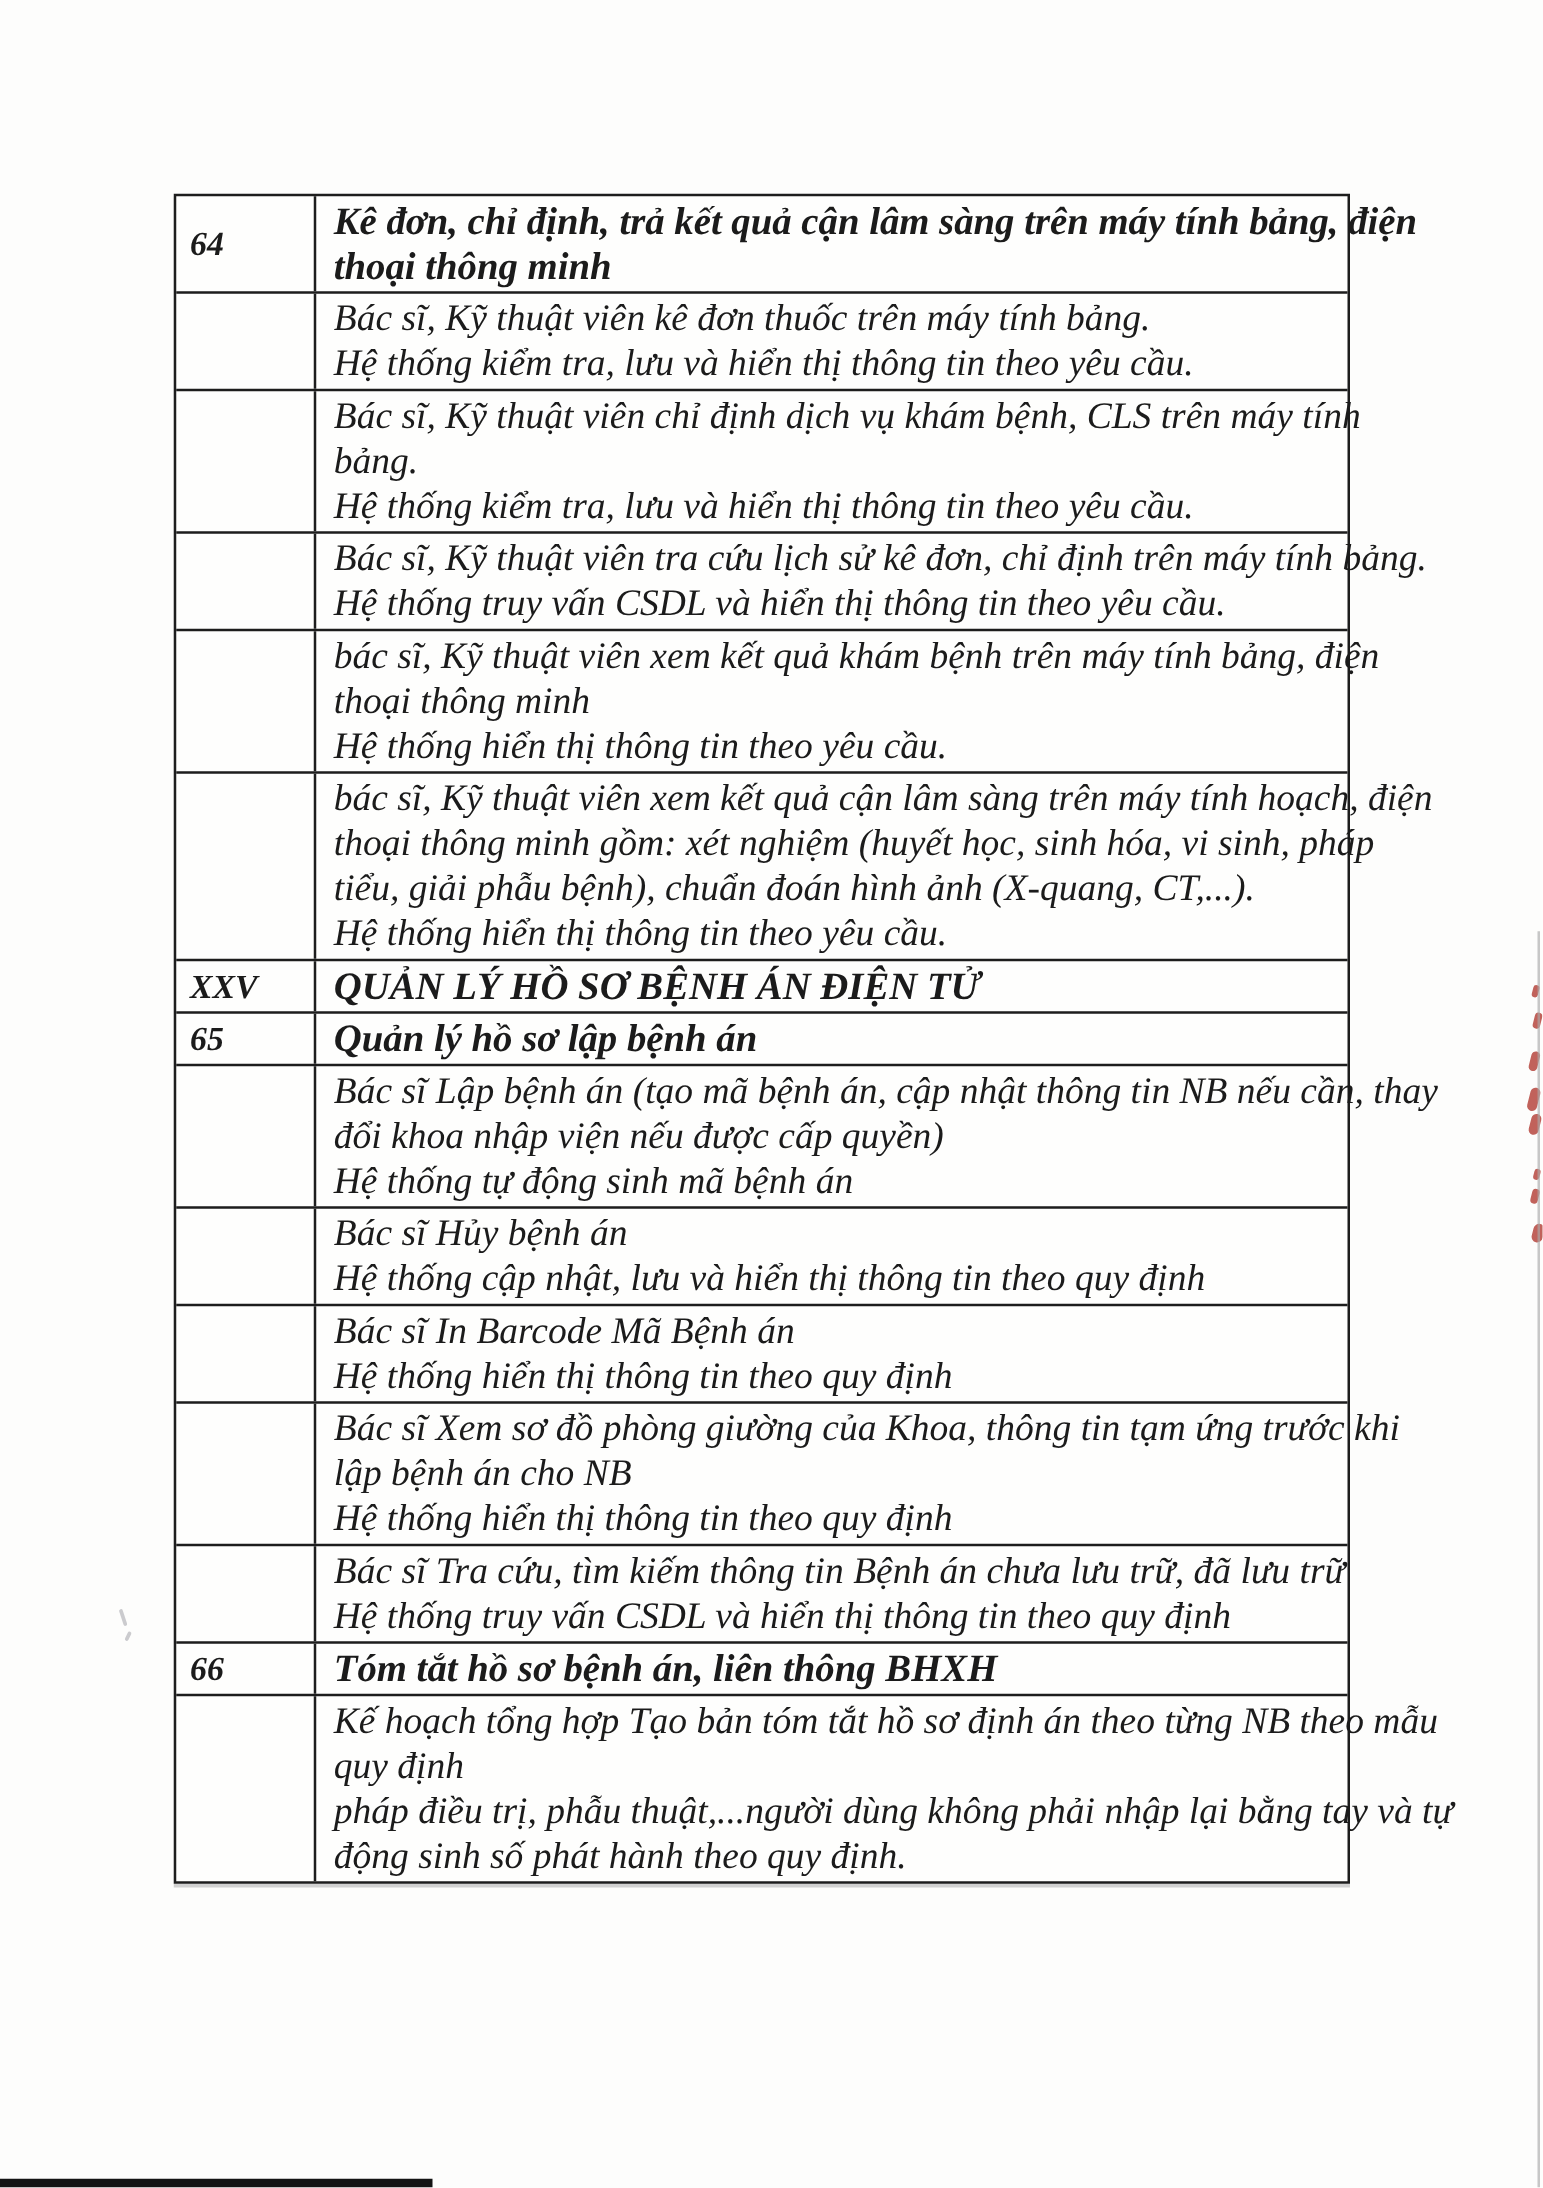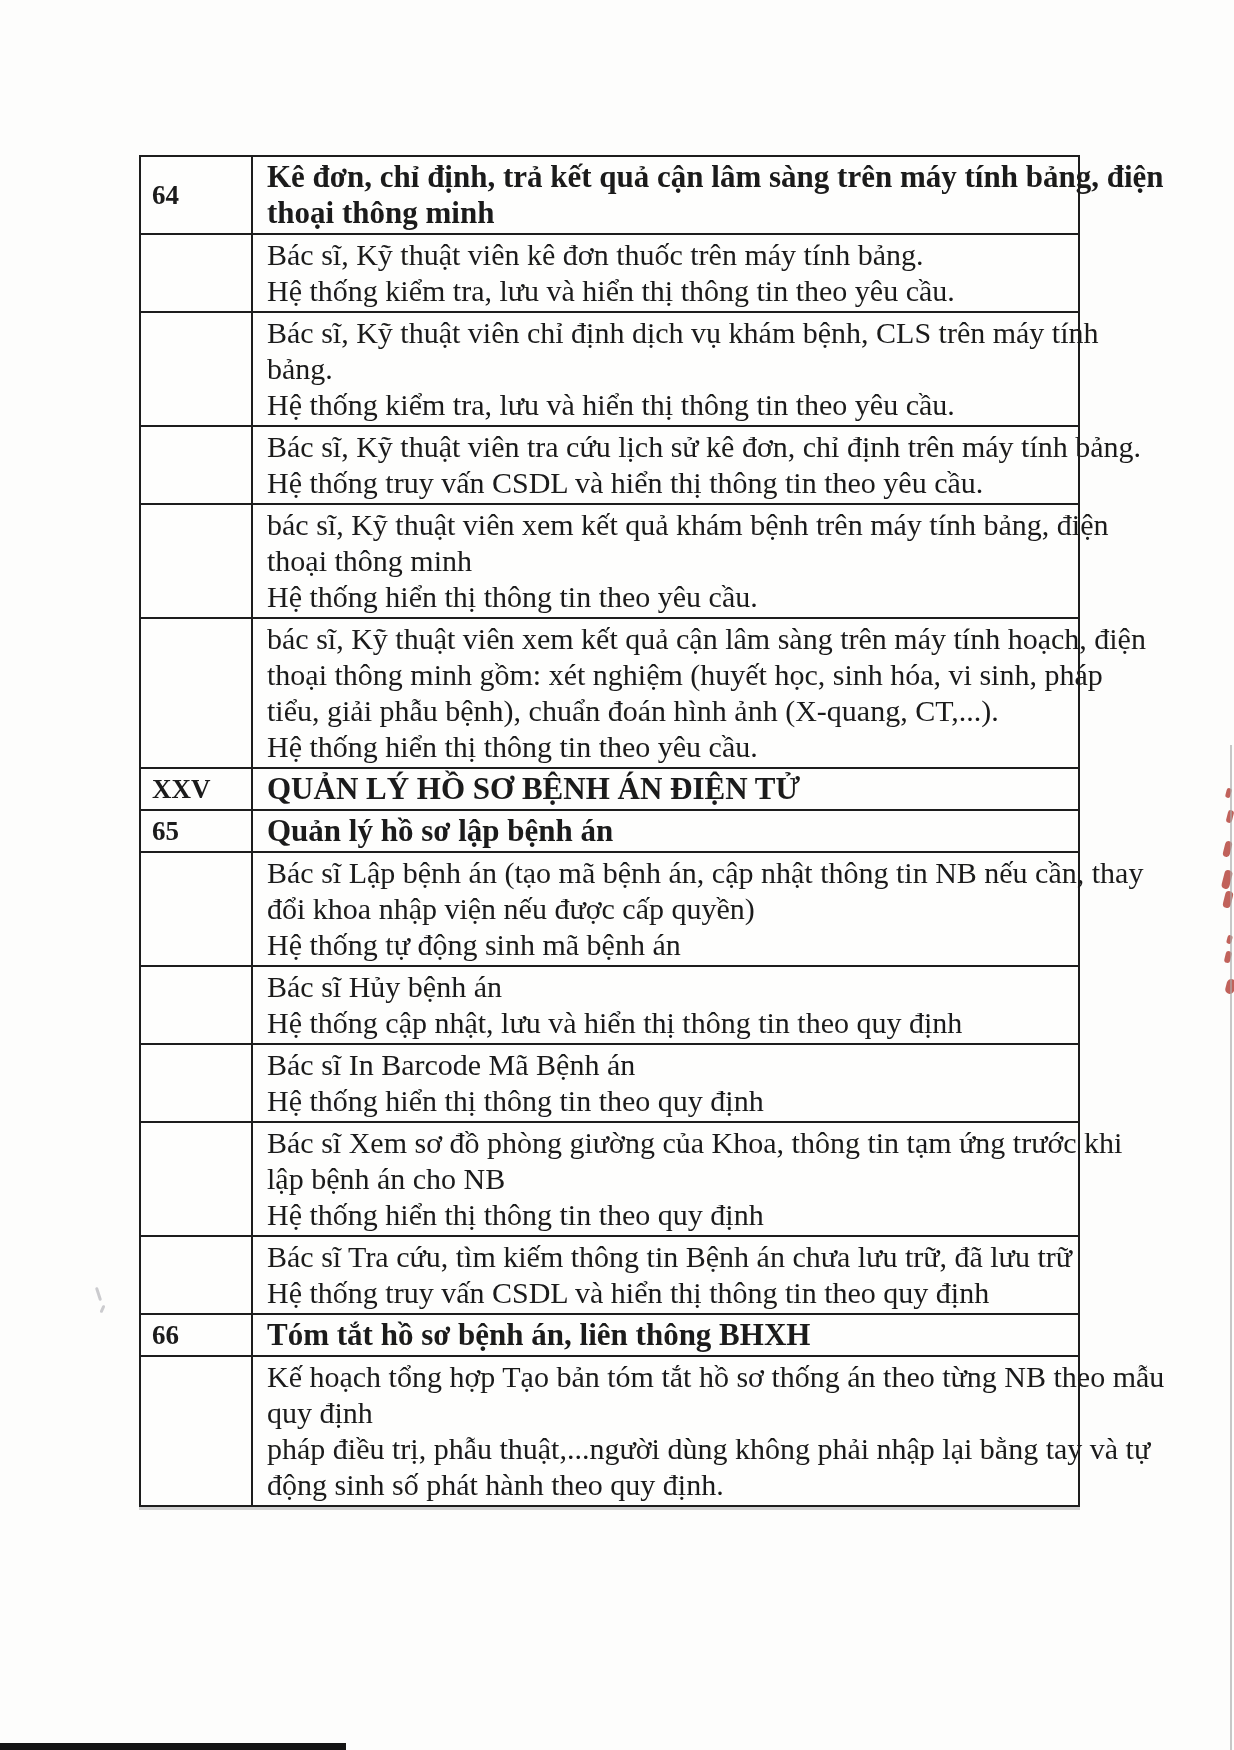--- a/index.html
+++ b/index.html
@@ -11,21 +11,21 @@
   }
   .page{position:absolute;inset:0;}
   
   .doc-table{
     position:absolute;left:139px;top:155px;width:941px;
     box-sizing:border-box;
     border:2px solid #1d1d1d;
     background:#fefefd;
     box-shadow:0 3px 0 rgba(80,80,80,.25);
   }
-  .t-row{display:flex;border-bottom:2px solid #1d1d1d;}
+  .t-row{display:flex;border-bottom:2px solid #1d1d1d;font-style:italic;}
   .t-row:last-child{border-bottom:none;}
   .c1{
     width:112px;flex:0 0 112px;box-sizing:border-box;
     border-right:2px solid #1d1d1d;
     display:flex;align-items:center;
     padding-left:11px;
     font-size:27px;font-weight:700;
   }
   .c2{
     flex:1;box-sizing:border-box;
@@ -144,21 +144,21 @@
       </div>
       <div class="t-row bold">
         <div class="c1">66</div>
         <div class="c2">
           <div class="line">Tóm tắt hồ sơ bệnh án, liên thông BHXH</div>
         </div>
       </div>
       <div class="t-row">
         <div class="c1"></div>
         <div class="c2">
-          <div class="line">Kế hoạch tổng hợp Tạo bản tóm tắt hồ sơ thống án theo từng NB theo mẫu</div>
+          <div class="line">Kế hoạch tổng hợp Tạo bản tóm tắt hồ sơ định án theo từng NB theo mẫu</div>
           <div class="line">quy định</div>
           <div class="line">pháp điều trị, phẫu thuật,...người dùng không phải nhập lại bằng tay và tự</div>
           <div class="line">động sinh số phát hành theo quy định.</div>
         </div>
       </div>
     </div>
 
   <div id="artifact-layer">
       <div class="red-mark" style="left: 1226px; top: 788px; width: 5px; height: 10px; background: rgb(178, 59, 50);"></div>
       <div class="red-mark" style="left: 1227px; top: 810px; width: 6px; height: 13px; background: rgb(178, 59, 50);"></div>

